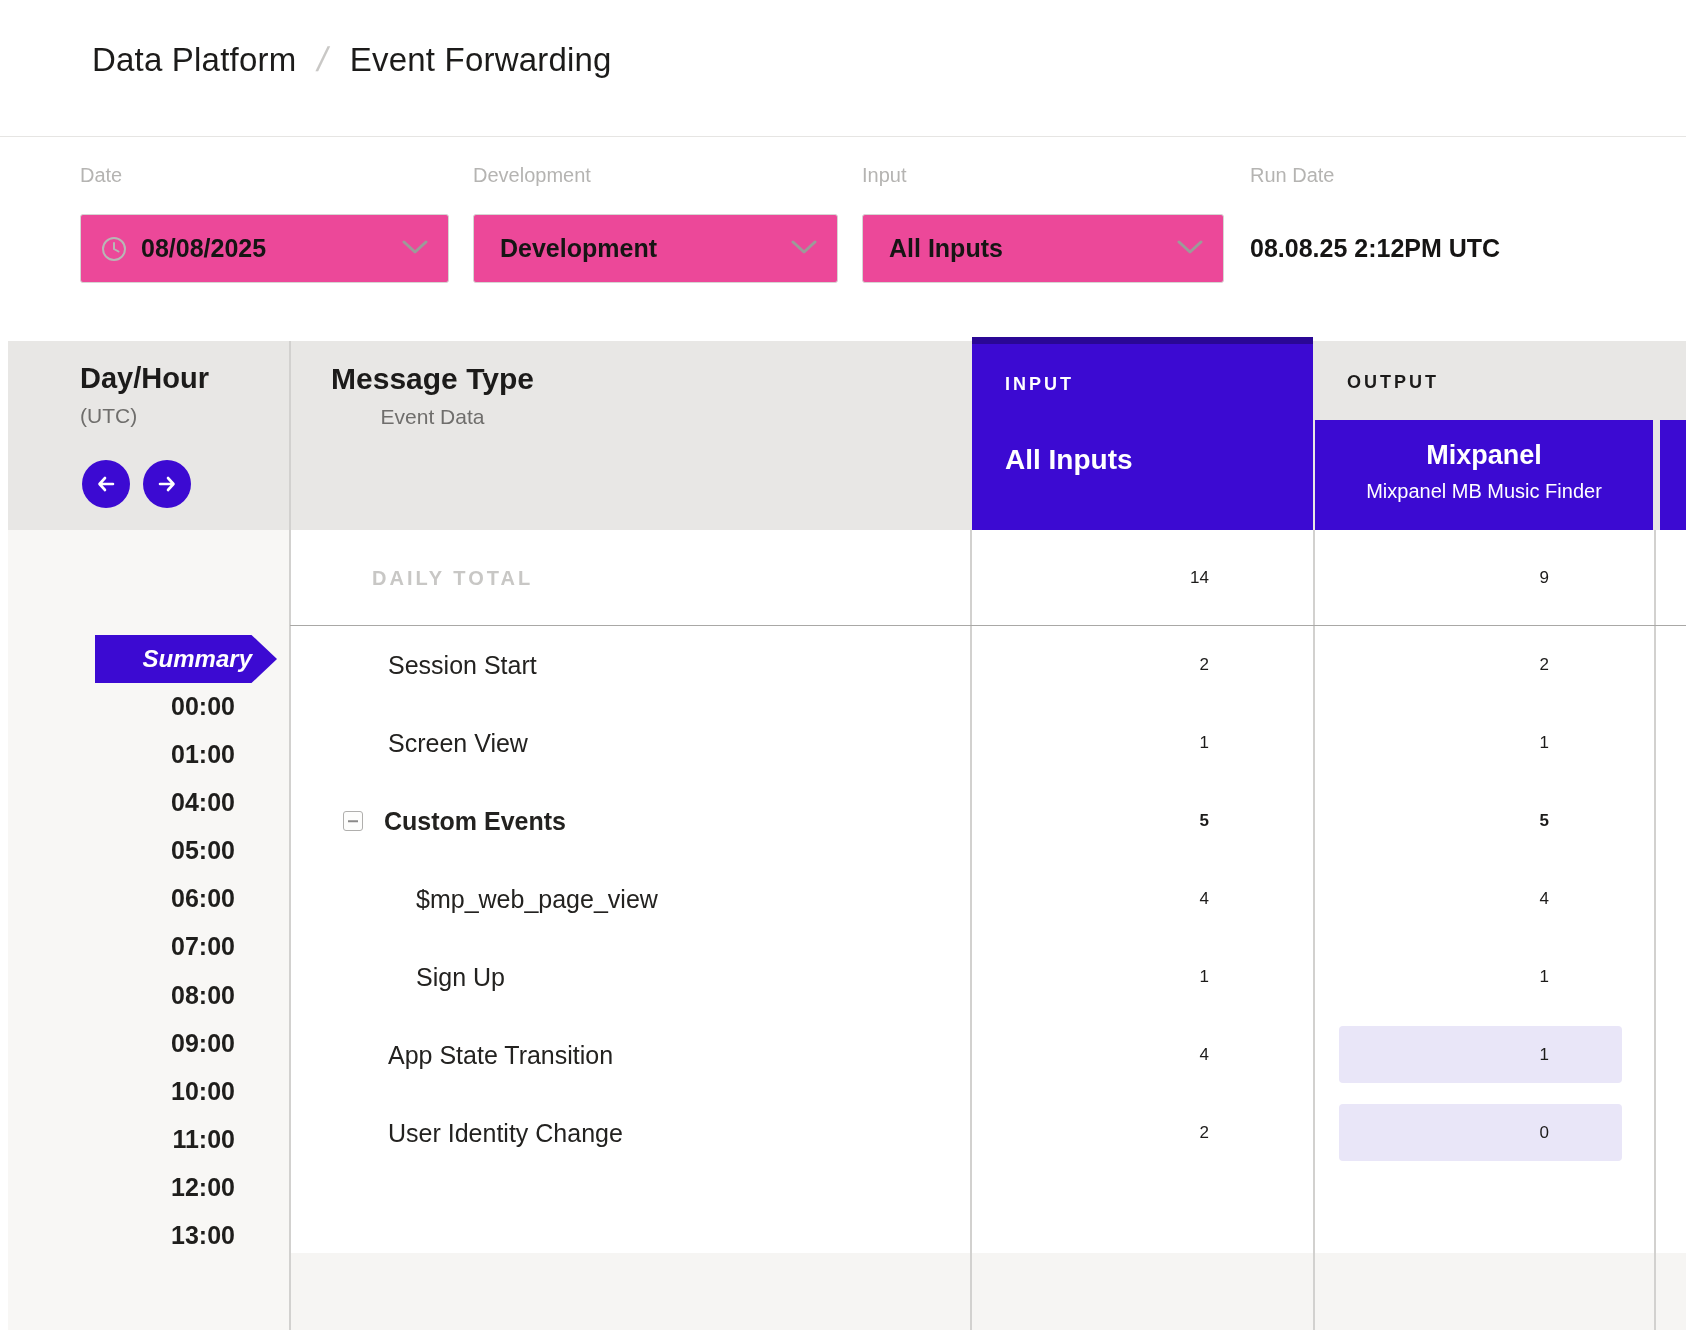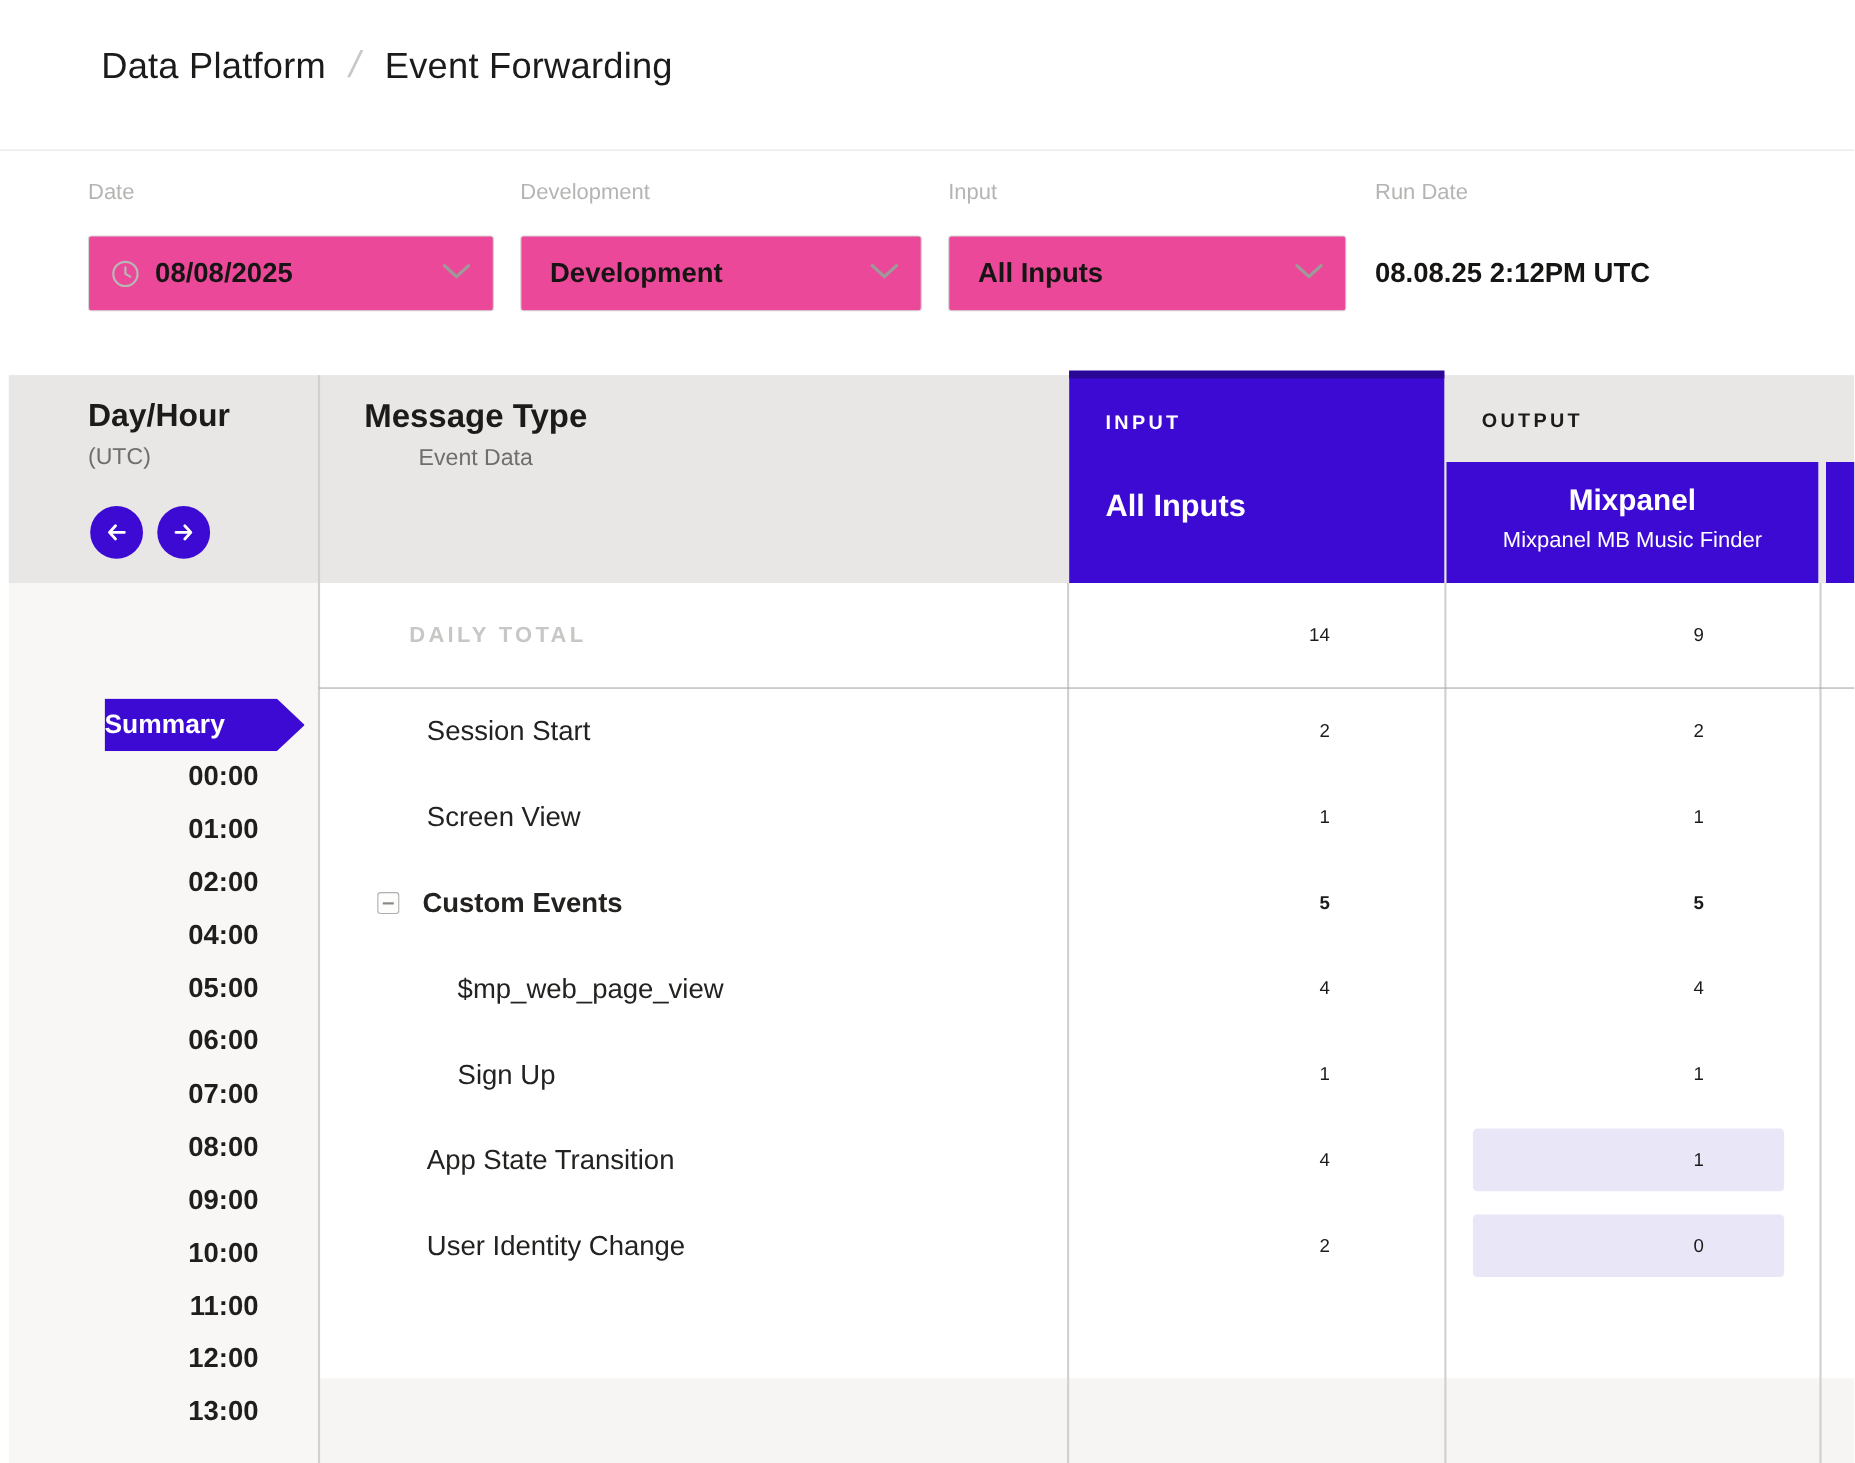--- a/index.html
+++ b/index.html
@@ -65,22 +65,22 @@
   .v-bold{font-weight:700;}
   .collapse-icon{position:absolute;left:53px;top:29px;width:20px;height:20px;border:1.5px solid #b0afad;border-radius:3px;
                  box-sizing:border-box;cursor:pointer;background:#fdfdfc;}
   .collapse-icon::after{content:"";position:absolute;left:4px;right:4px;top:50%;height:1.5px;background:#8a8988;transform:translateY(-50%);}
   .hl{position:absolute;left:1049px;top:10px;width:283px;height:57px;border-radius:4px;background:var(--highlight,#e9e6f8);}
   .hl-num{position:absolute;z-index:1;}
 
   
   .summary-badge{left:95px;top:635px;width:182px;height:48px;background:var(--accent,#3c0ad2);
                  clip-path:polygon(0 0,86% 0,100% 50%,86% 100%,0 100%);
-                 color:#fff;font-size:24px;font-weight:700;line-height:48px;text-align:left;
-                 padding-right:25px;box-sizing:border-box;cursor:pointer;}
+                 color:#fff;font-size:24px;font-weight:700;line-height:48px;text-align:right;
+                 padding-right:25px;box-sizing:border-box;cursor:pointer;font-style:italic;}
   .hours{left:8px;top:682px;width:227px;}
   .hour{height:48.1px;line-height:48.1px;text-align:right;font-size:25px;font-weight:700;color:#1f1e1c;cursor:pointer;}
 </style>
 </head>
 <body>
 
 <div class="page">
 
   <div class="abs topbar">
     <nav class="breadcrumb">
@@ -225,21 +225,20 @@
     <span class="cell-in num">2</span>
     <span class="hl"></span>
     <span class="cell-out num hl-num">0</span>
   </div>
 
   <div class="abs summary-badge">Summary</div>
 
   <div class="abs hours">
     <div class="hour">00:00</div>
     <div class="hour">01:00</div>
-    <div class="hour">02:00</div>
     <div class="hour">04:00</div>
     <div class="hour">05:00</div>
     <div class="hour">06:00</div>
     <div class="hour">07:00</div>
     <div class="hour">08:00</div>
     <div class="hour">09:00</div>
     <div class="hour">10:00</div>
     <div class="hour">11:00</div>
     <div class="hour">12:00</div>
     <div class="hour">13:00</div>

